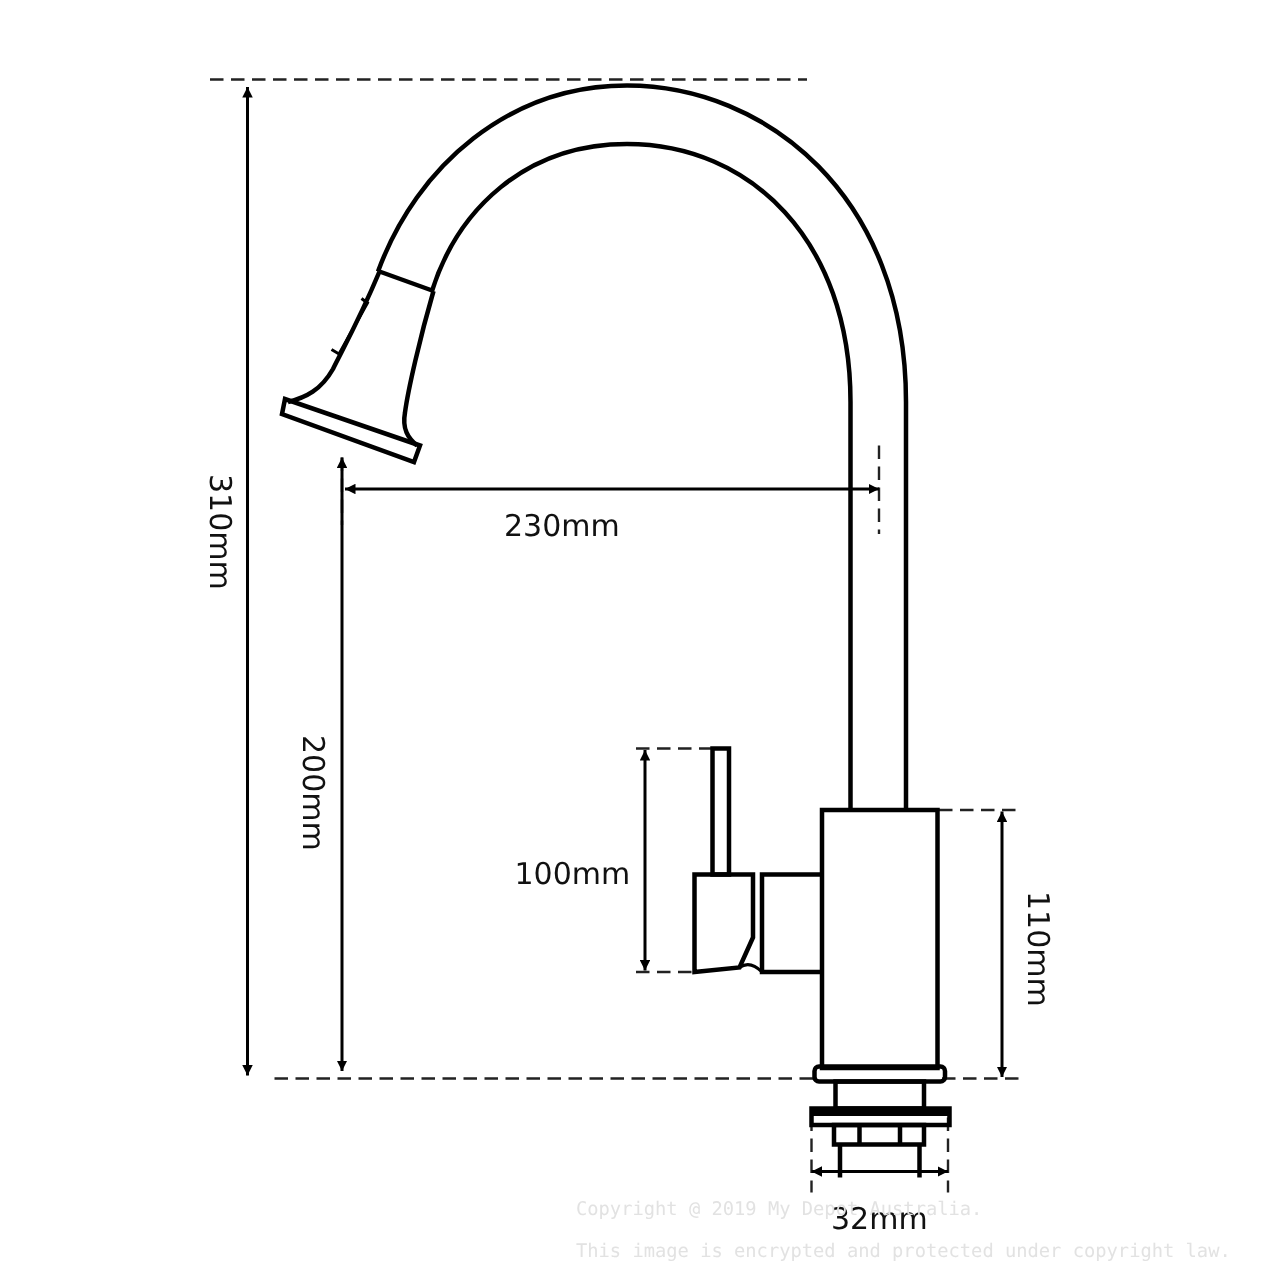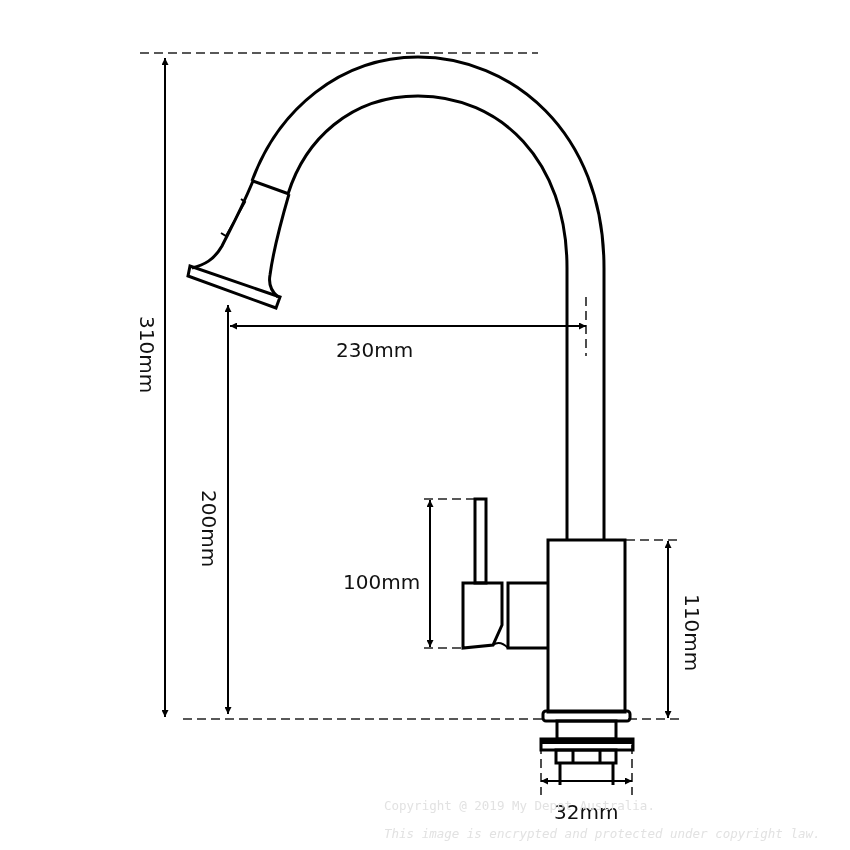--- a/index.html
+++ b/index.html
@@ -89,13 +89,13 @@
     <text class="dim-label" transform="translate(140,316) rotate(90)">310mm</text>
     <text class="dim-label" transform="translate(202,490) rotate(90)">200mm</text>
     <text class="dim-label" x="336" y="357">230mm</text>
     <text class="dim-label" x="343" y="589">100mm</text>
     <text class="dim-label" transform="translate(685,594) rotate(90)">110mm</text>
     <text class="dim-label" x="554" y="819">32mm</text>
   </g>
 </svg>
 
 <div class="watermark" style="left:384px; top:798px;">Copyright @ 2019 My Depot Australia.</div>
-<div class="watermark" style="left:384px; top:826px;font-style:italic;">This image is encrypted and protected under copyright law.</div>
+<div class="watermark" style="left:384px; top:826px;">This image is encrypted and protected under copyright law.</div>
 
 </body></html>

